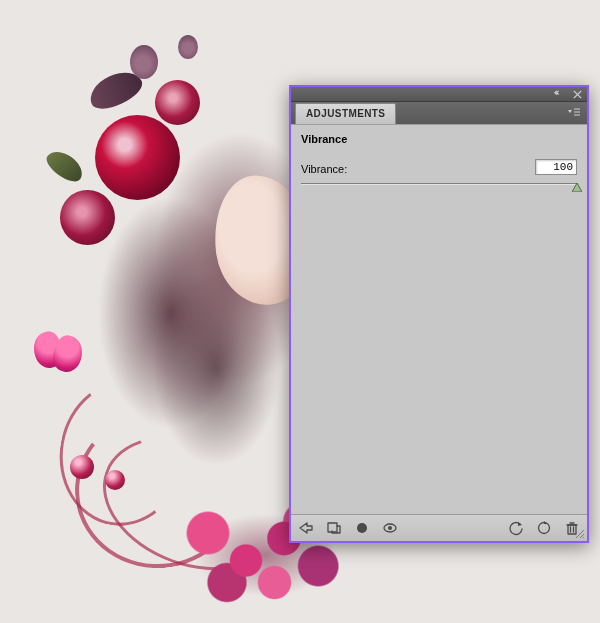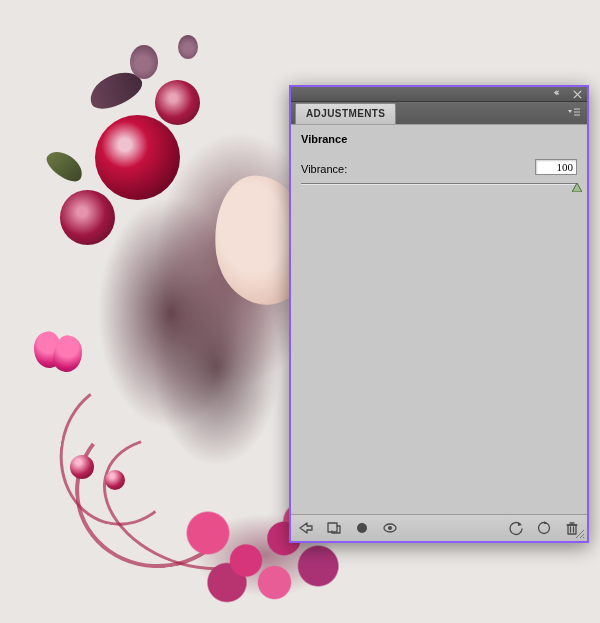--- a/index.html
+++ b/index.html
@@ -165,21 +165,21 @@
     width: 42px;
     height: 16px;
     background: #fff;
     border: 1px solid #8c8c8c;
     box-shadow: inset 1px 1px 2px rgba(0,0,0,0.2);
     font-size: 11px;
     text-align: right;
     padding: 0 3px;
     line-height: 16px;
     box-sizing: border-box;
-    font-family: Liberation Serif, serif;
+    font-family: Liberation Mono, monospace;
   }
   .track {
     position: relative;
     height: 14px;
   }
   .track-line {
     position:absolute; left:0; right:0; top:4px;
     height:1px; background:#7d7d7d;
     box-shadow: 0 1px 0 #e5e5e5;
   }

